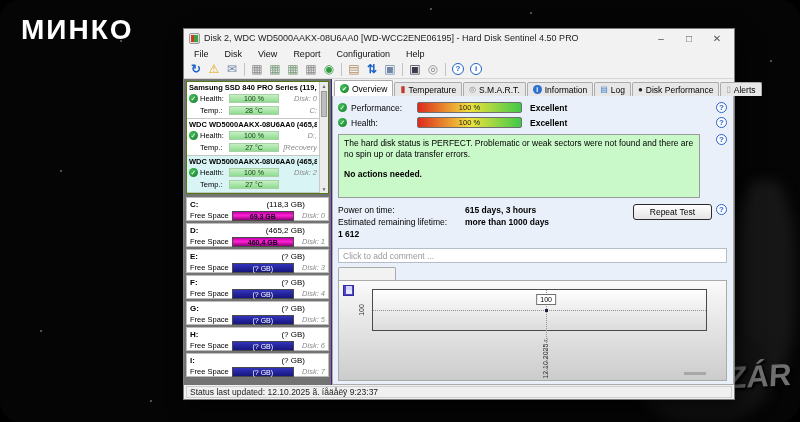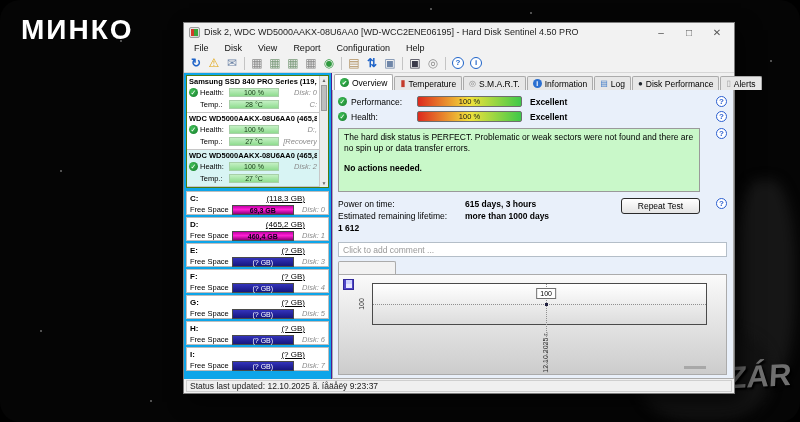--- a/index.html
+++ b/index.html
@@ -6,22 +6,22 @@
   html,body { width:800px; height:422px; overflow:hidden; }
   body { font-family:"Liberation Sans", sans-serif; background:#000; }
 
   .desktop { position:relative; width:800px; height:422px; background:#050505; overflow:hidden;border-radius:20px; }
   .star { position:absolute; width:2px; height:2px; border-radius:50%; background:#cfcfcf; opacity:.5; }
   .wp-blob { position:absolute; background:#161616; filter:blur(6px); border-radius:40%; }
   .wp-left  { position:absolute; left:21px; top:14px; color:#fff; font-size:28px; font-weight:bold; letter-spacing:2px; }
   .wp-right { position:absolute; left:683px; top:360px; color:#6f6f6f; font-size:31px; font-weight:bold; letter-spacing:0px; transform:rotate(-3deg) skewX(-6deg); text-shadow:2px 2px 2px #000; }
 
   
-  .window { position:absolute; left:183px; top:22px; width:552px; height:372px;
-            background:#0ea5e9; border:1px solid #7d7d7d; box-shadow:6px 8px 18px rgba(0,0,0,.65);
+  .window { position:absolute; left:183px; top:28px; width:552px; height:372px;
+            background:#737373; border:1px solid #7d7d7d; box-shadow:6px 8px 18px rgba(0,0,0,.65);
             display:flex; flex-direction:column; font-size:9px; color:#000; }
 
   .titlebar { height:18px; flex:0 0 18px; display:flex; align-items:center; gap:4px; padding:0 5px; background:#f2f2f2; }
   .app-icon { width:11px; height:11px; border-radius:2px; background:linear-gradient(135deg,#e6e6e6 45%,#cfcfcf); border:1px solid #9a9a9a; position:relative; }
   .app-icon::before { content:""; position:absolute; left:1px; top:1px; width:4px; height:7px; background:#d23a2a; }
   .app-icon::after  { content:""; position:absolute; right:1px; top:1px; width:4px; height:7px; background:#3aa53a; }
   .title { flex:1; font-size:9px; color:#1c1c1c; white-space:nowrap; overflow:hidden; }
   .win-btn { width:24px; height:16px; display:flex; align-items:center; justify-content:center; color:#555; font-size:10px; }
 
   .menubar { height:13px; flex:0 0 13px; display:flex; align-items:center; padding-left:2px; background:#f2f2f2; }
@@ -56,21 +56,21 @@
   .gbar { width:50px; flex:0 0 50px; height:9px; background:linear-gradient(180deg,#c4f0c4,#8fdc8f); border:1px solid #a8cfa8; font-size:7px; line-height:8px; text-align:center; color:#143a14; }
   .dright { flex:1; text-align:right; font-size:7.5px; color:#8a8a8a; font-style:italic; white-space:nowrap; overflow:hidden; }
   .vscroll { position:absolute; right:0; top:0; bottom:0; width:9px; background:#ececec; border-left:1px solid #c8c8c8; }
   .vscroll .arrow { position:absolute; left:0; width:8px; height:8px; font-size:5px; color:#666; text-align:center; line-height:8px; }
   .vscroll .thumb { position:absolute; left:1px; top:9px; width:6px; height:26px; background:#bdbdbd; border:1px solid #9a9a9a; }
 
   .partlist { flex:1; display:flex; flex-direction:column; gap:2px; overflow:hidden; }
   .part { background:#fff; border:1px solid #bdbdbd; padding:1px 3px; height:24px; flex:0 0 24px; }
   .part-l1 { display:flex; font-size:8px; height:11px; align-items:center; }
   .part-letter { font-weight:bold; }
-  .part-size { margin-left:auto; padding-right:20px;text-decoration:underline; }
+  .part-size { margin-left:auto; padding-right:20px; }
   .part-l2 { display:flex; align-items:center; gap:3px; font-size:7.5px; height:11px; }
   .pbar { width:62px; flex:0 0 62px; height:10px; border:1px solid #4a4a4a; font-size:7px; font-weight:bold; text-align:center; line-height:9px; }
   .pbar.magenta { background:linear-gradient(180deg,#c400a8,#ff22d4 45%,#8e0078); color:#10001a; }
   .pbar.navy { background:linear-gradient(180deg,#3333bb,#16167e); color:#fff; font-weight:normal; }
   .pdisk { flex:1; text-align:right; color:#8a8a8a; font-style:italic; font-size:7.5px; }
 
   
   .main { flex:1; display:flex; flex-direction:column; min-width:0; border-left:1px solid #4c1d95; }
   .tabs { display:flex; align-items:flex-end; height:17px; flex:0 0 17px; padding-left:2px; background:#f0f0f0; }
   .tab { display:flex; align-items:center; gap:3px; padding:0 5px; font-size:8.5px; height:14px; border:1px solid #ababab; border-bottom:none; background:#e7e7e7; border-radius:2px 2px 0 0; margin-right:1px; white-space:nowrap; }
@@ -94,21 +94,21 @@
 
   .greenbox-row { display:flex; gap:16px; margin-top:4px; }
   .greenbox { flex:1; background:#c9f8c9; border:1px solid #9a9a9a; padding:3px 5px; font-size:8.5px; height:64px; line-height:1.35; }
   .greenbox .bold { font-weight:bold; margin-top:8px; }
 
   .stats-row { display:flex; margin-top:6px; flex:0 0 40px; }
   .stats { font-size:8.5px; }
   .stat-line { display:flex; height:12px; align-items:center; }
   .stat-label { width:127px; }
   .stat-value { font-weight:bold; }
-  .btn-col { margin-left:auto; display:flex; gap:16px; align-items:flex-start; }
+  .btn-col { margin-left:auto; display:flex; gap:4px; align-items:flex-start; }
   .repeat-btn { border:1px solid #2a2a2a; border-radius:3px; background:linear-gradient(#ffffff,#e4e4e4); padding:2px 16px; font-size:8.5px; }
 
   .comment-input { margin-top:4px; height:15px; flex:0 0 15px; border:1px solid #b4bec8; background:#fff; font-size:8.5px; color:#888; padding:0 4px; width:100%; font-family:"Liberation Sans",sans-serif; }
   .comment-input::placeholder { color:#999; }
 
   .chart-tab { margin-top:4px; display:flex; height:13px; flex:0 0 13px; }
   .chart-tab span { background:#f2f2f2; border:1px solid #ababab; border-bottom:none; padding:16px 8px; font-size:8.5px; border-radius:2px 2px 0 0; line-height:13px; }
   .chart-panel { flex:1; border:1px solid #ababab; background:linear-gradient(180deg,#fafafa,#cccccc); position:relative; min-height:0; }
   .save-icon { position:absolute; left:4px; top:4px; width:11px; height:11px; background:#4f46c8; border:1px solid #322a9a; }
   .save-icon::before { content:""; position:absolute; left:2px; top:0; width:6px; height:4px; background:#cfd4ff; }

